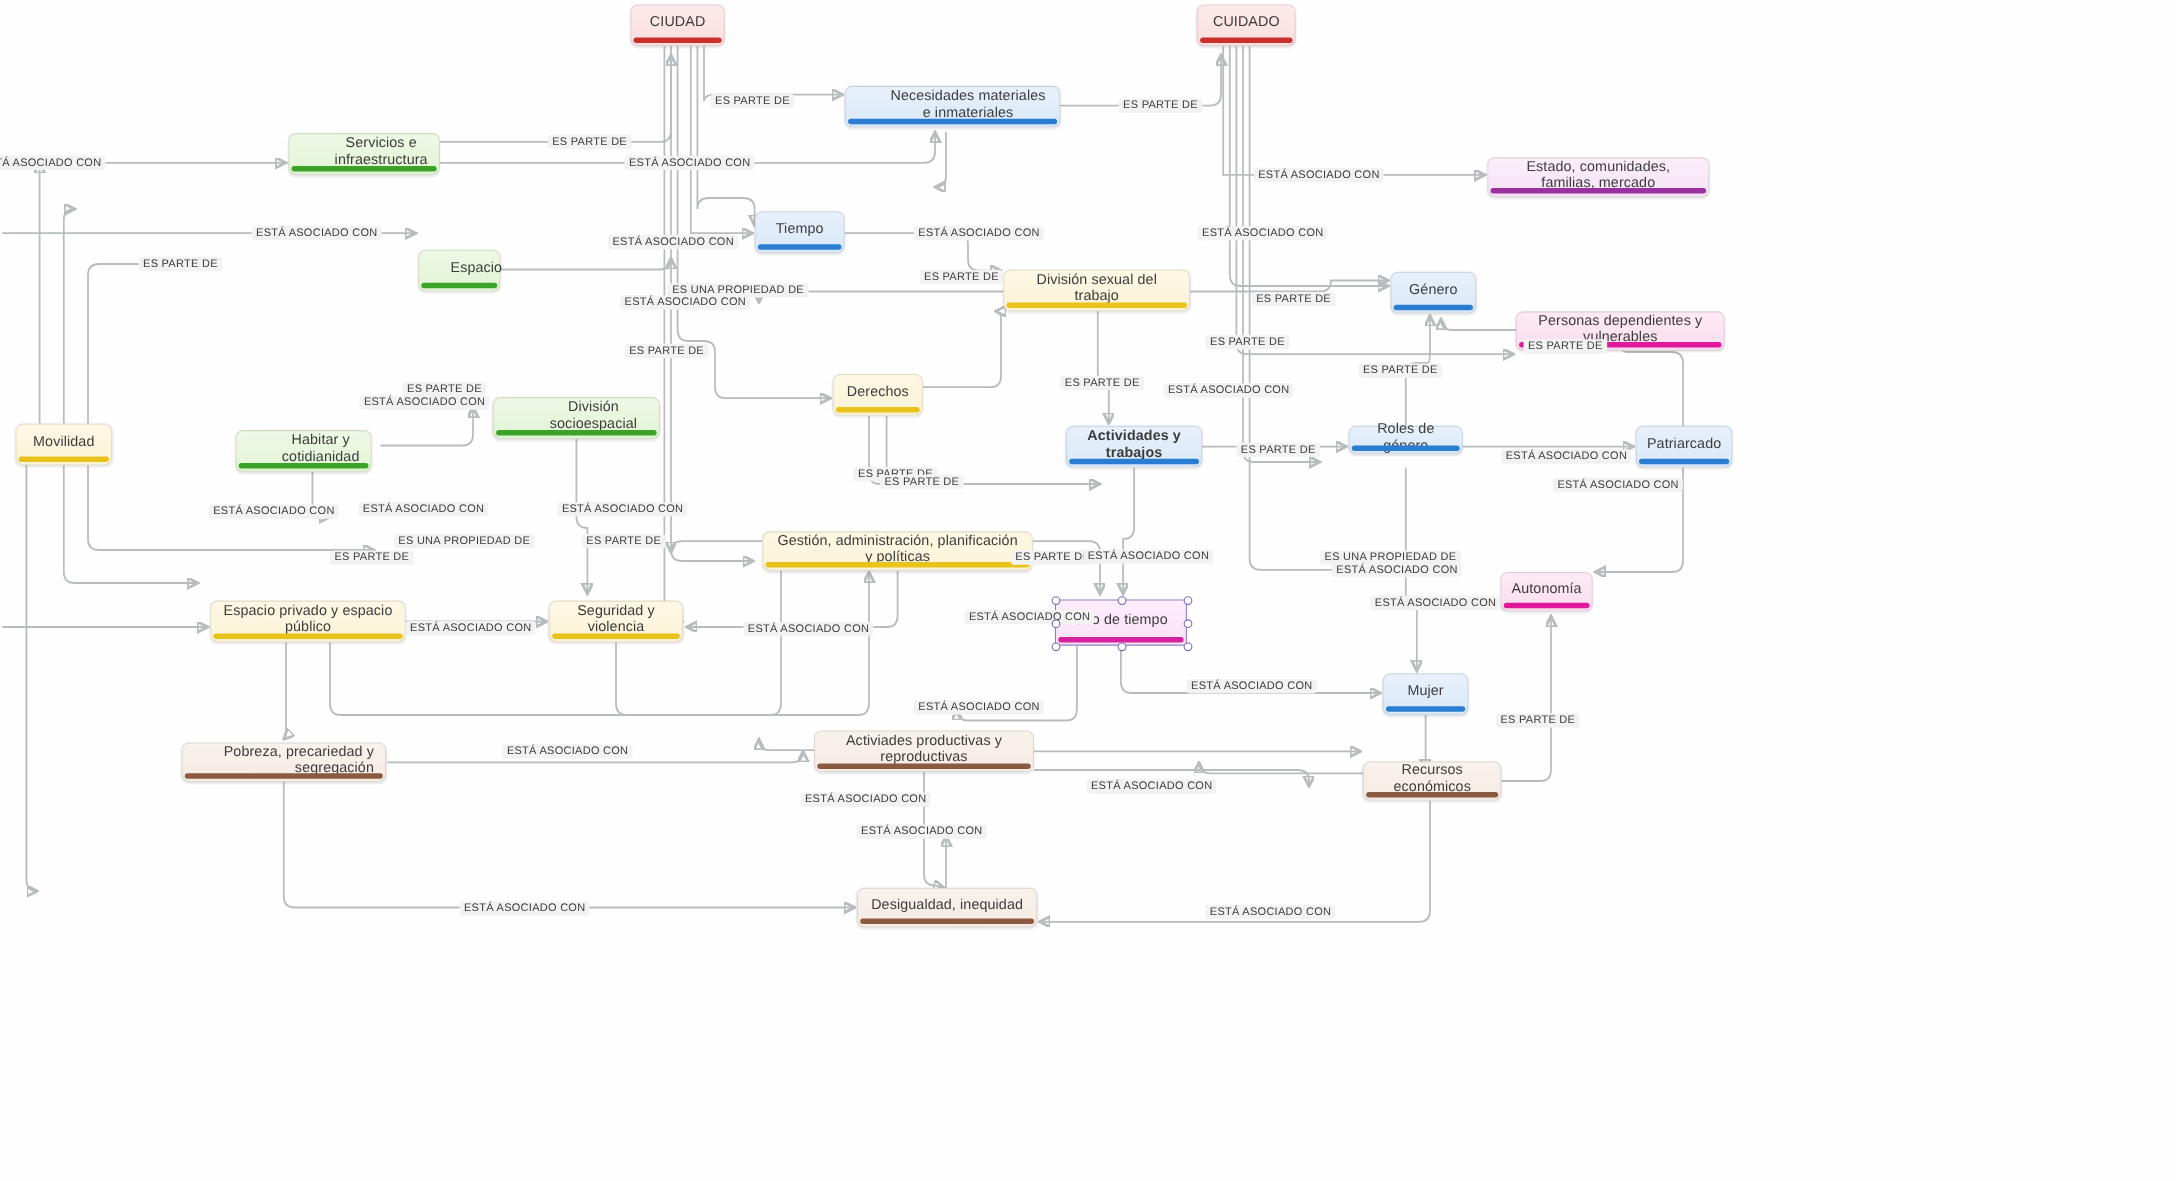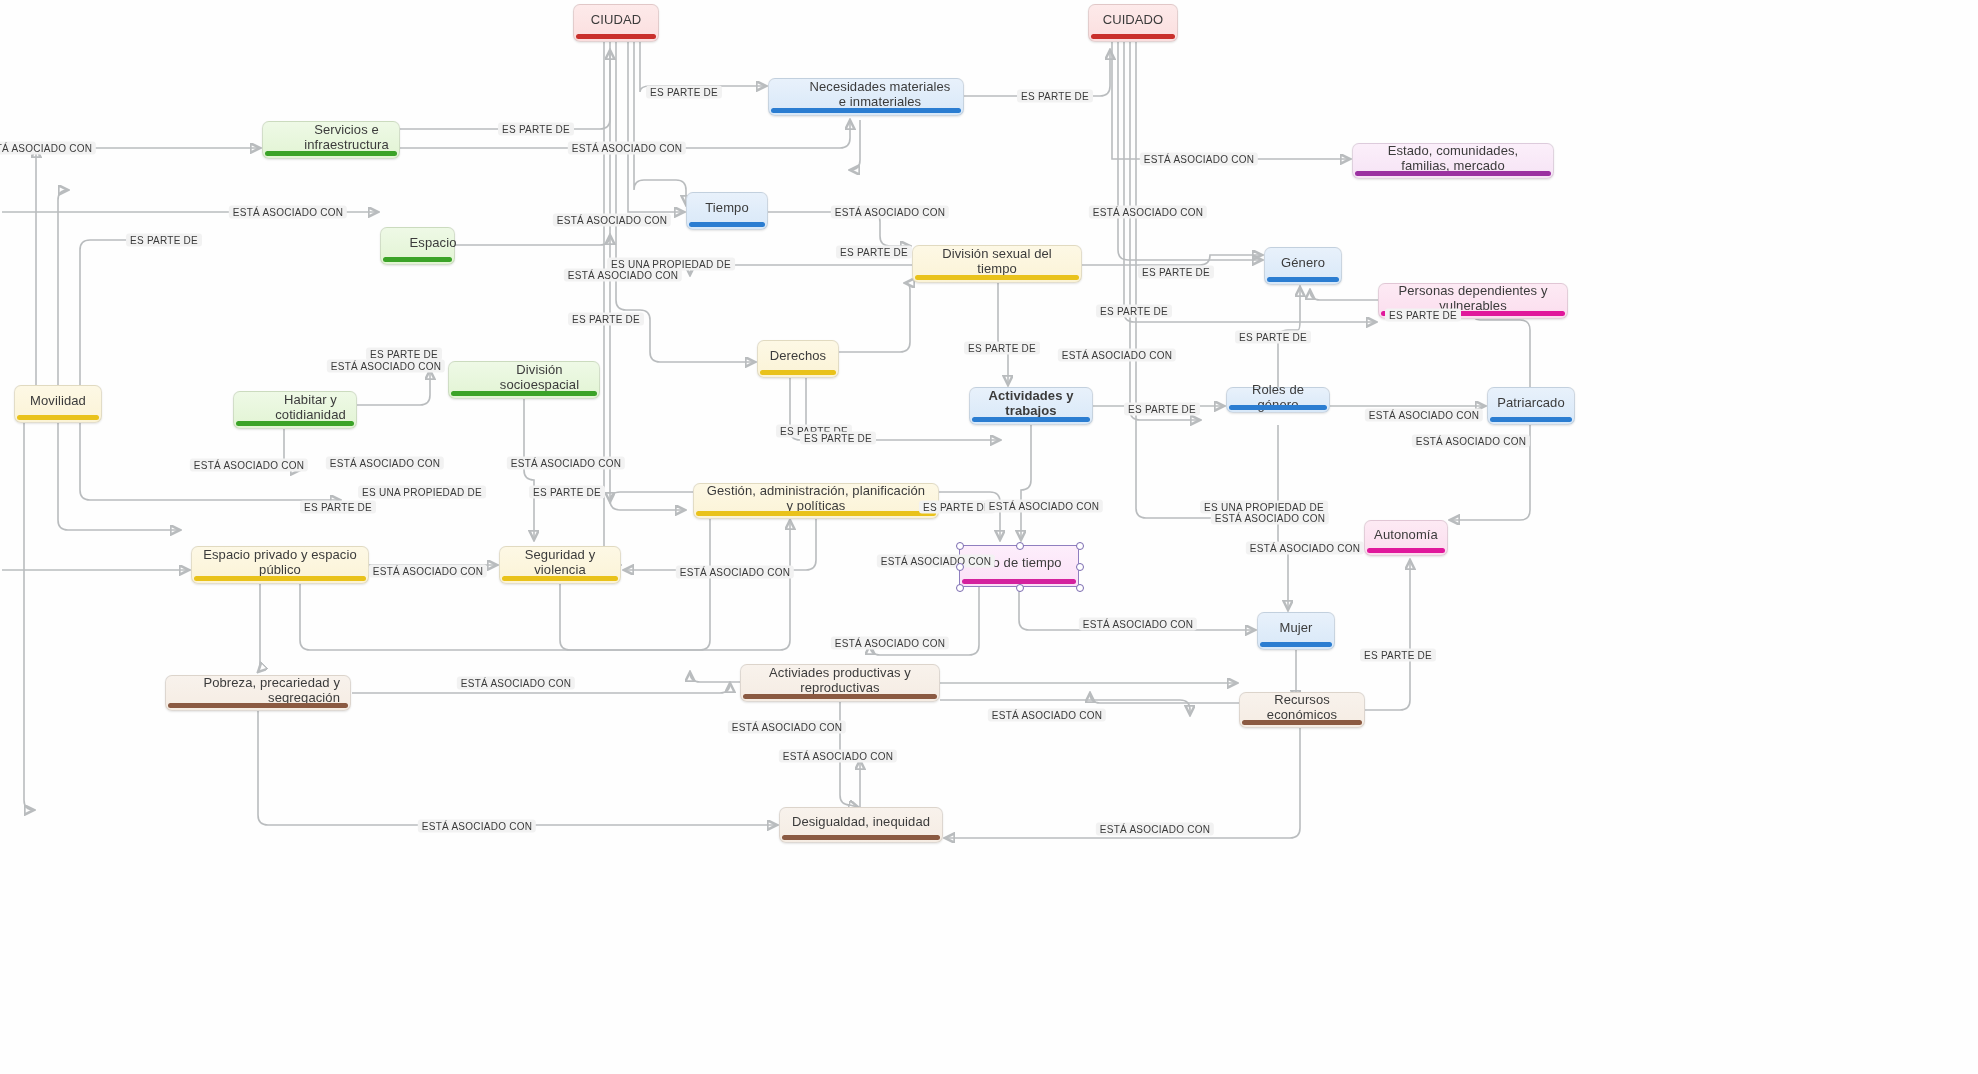--- a/index.html
+++ b/index.html
@@ -187,21 +187,21 @@
       </div>
       <div class="node c-blue" style="left: 686px; top: 192px; width: 82px; height: 38px;">
         <span>Tiempo</span>
         <div class="bar"></div>
       </div>
       <div class="node c-green" style="left: 380px; top: 227px; width: 75px; height: 38px;">
         <span>Espacio</span>
         <div class="bar"></div>
       </div>
       <div class="node c-yellow" style="left: 912px; top: 245px; width: 170px; height: 38px;">
-        <span>División sexual del tiempo</span>
+        <span>División sexual del trabajo</span>
         <div class="bar"></div>
       </div>
       <div class="node c-blue" style="left: 1264px; top: 247px; width: 78px; height: 38px;">
         <span>Género</span>
         <div class="bar"></div>
       </div>
       <div class="node c-magenta" style="left: 1378px; top: 283px; width: 190px; height: 36px;">
         <span>Personas dependientes y vulnerables</span>
         <div class="bar"></div>
       </div>
@@ -222,21 +222,21 @@
         <div class="bar"></div>
       </div>
       <div class="node c-blue" style="left: 1487px; top: 387px; width: 88px; height: 38px;">
         <span>Patriarcado</span>
         <div class="bar"></div>
       </div>
       <div class="node c-yellow" style="left: 14px; top: 385px; width: 88px; height: 38px;">
         <span>Movilidad</span>
         <div class="bar"></div>
       </div>
-      <div class="node c-green" style="left: 233px; top: 391px; width: 124px; height: 38px;">
+      <div class="node c-green" style="left: 214px; top: 391px; width: 124px; height: 38px;">
         <span>Habitar y cotidianidad</span>
         <div class="bar"></div>
       </div>
       <div class="node c-yellow" style="left: 693px; top: 483px; width: 246px; height: 36px;">
         <span>Gestión, administración, planificación y políticas</span>
         <div class="bar"></div>
       </div>
       <div class="node c-magenta" style="left: 1364px; top: 520px; width: 84px; height: 36px;">
         <span>Autonomía</span>
         <div class="bar"></div>

